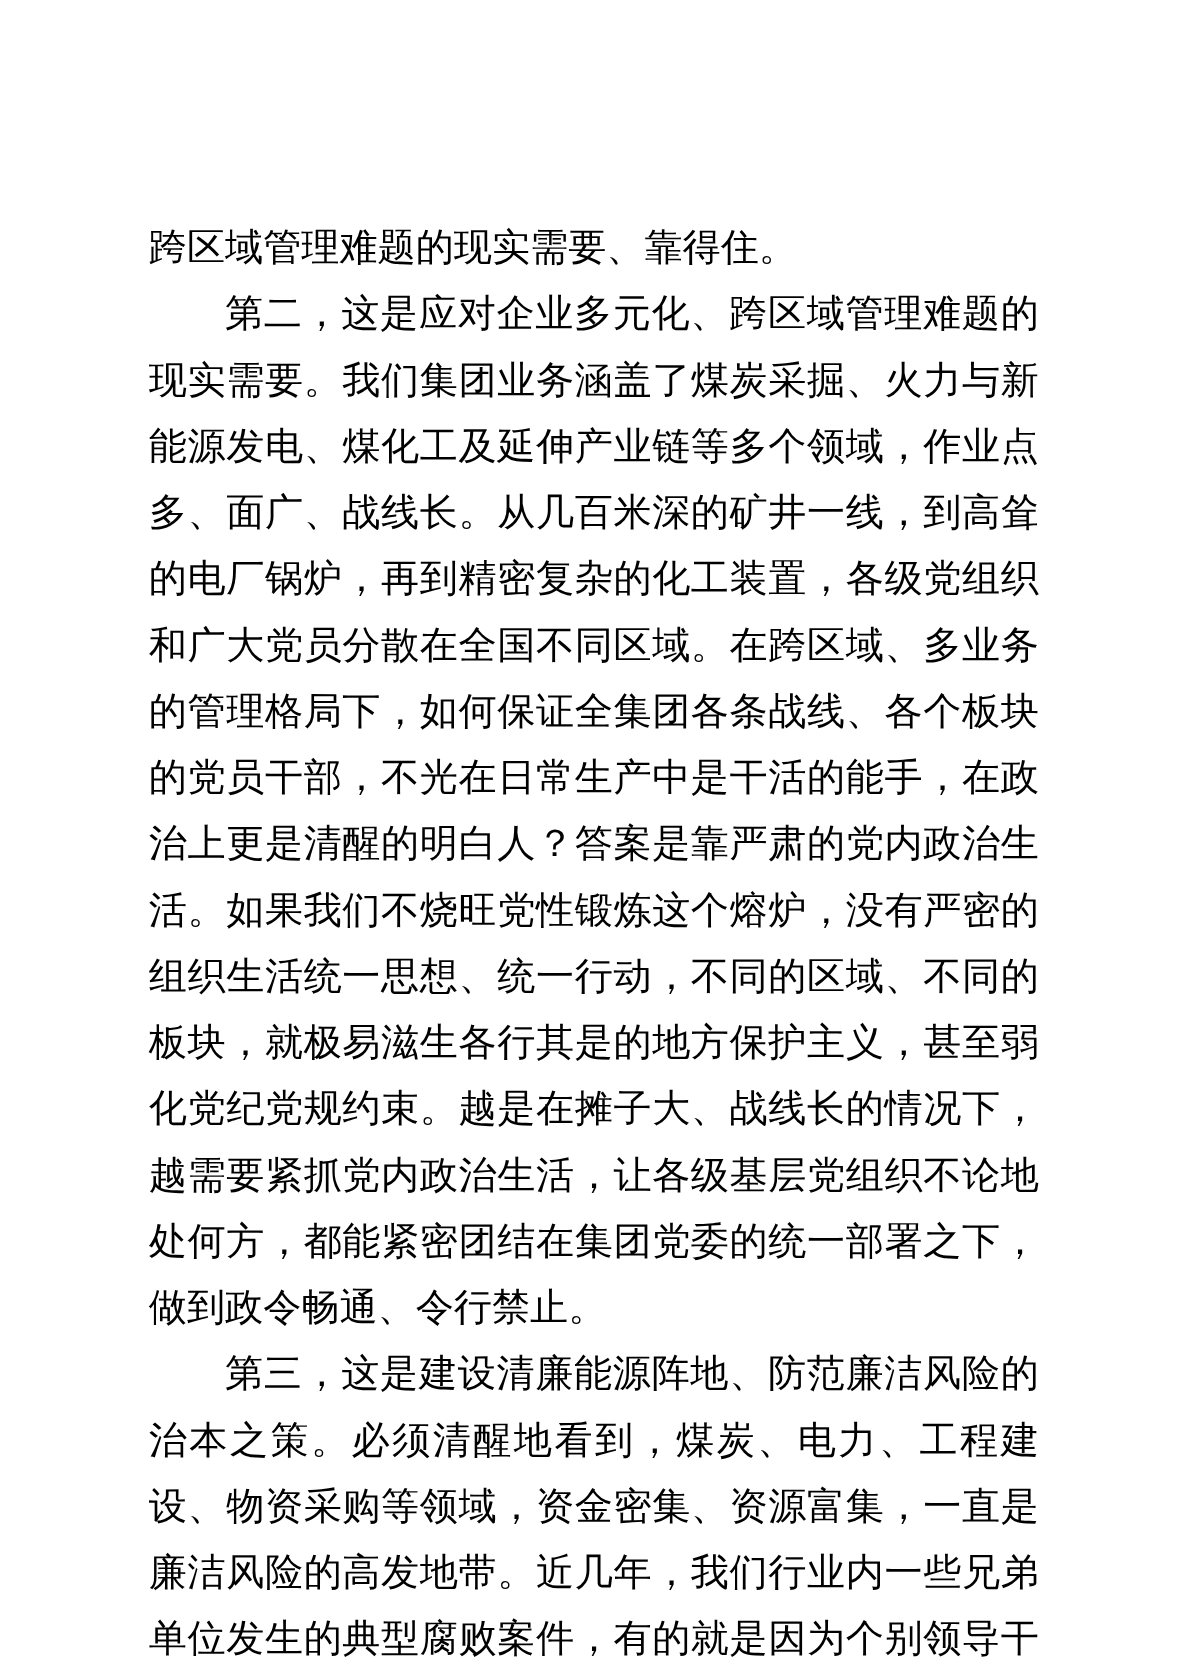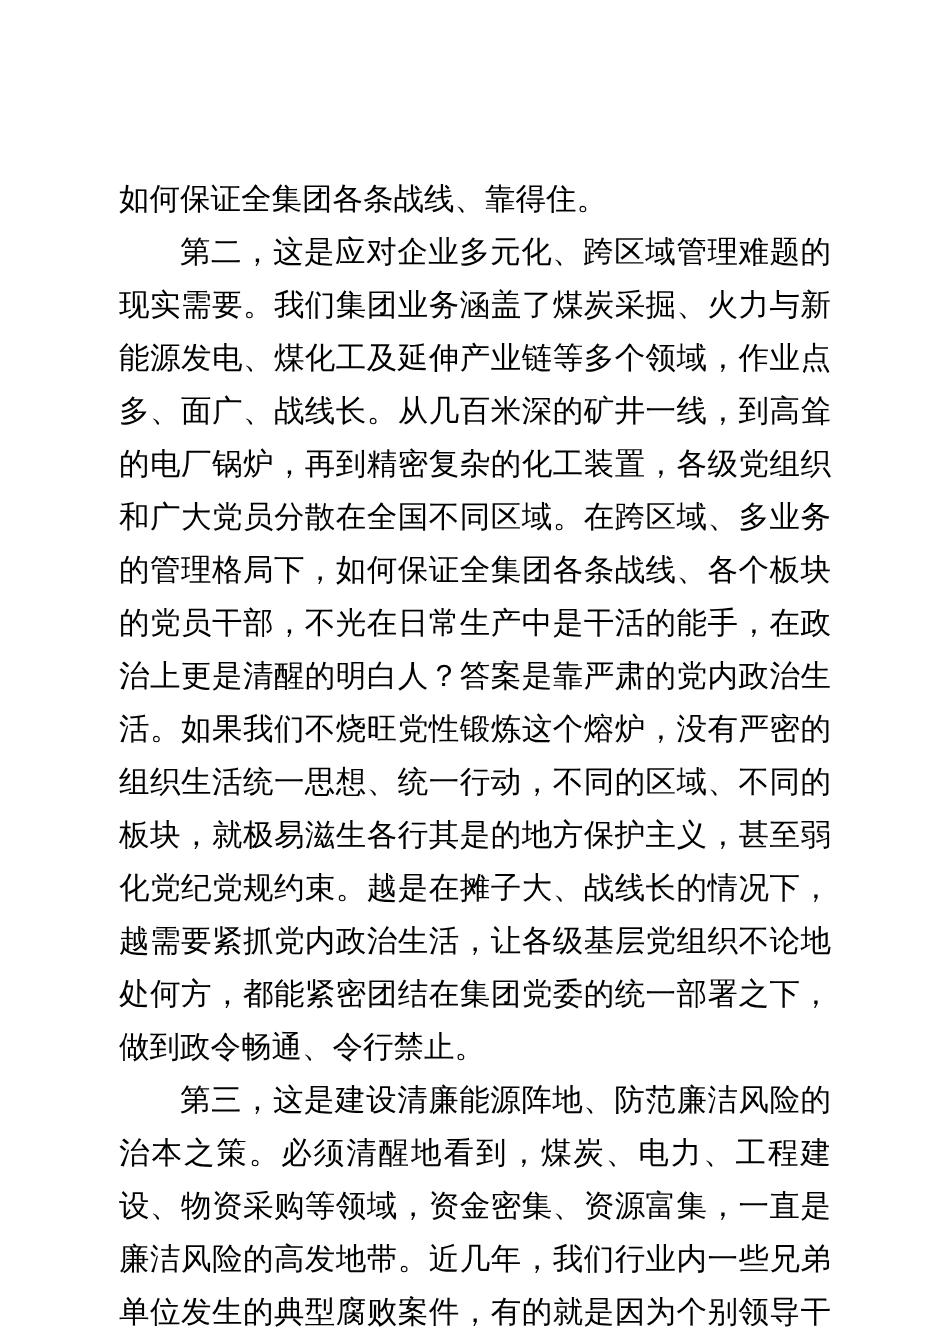--- a/index.html
+++ b/index.html
@@ -37,17 +37,17 @@
   }
   .para.indent {
     text-indent: 2em;
   }
 </style>
 </head>
 <body>
 
 <div class="page">
   <div class="doc-body">
-    <p class="para">如何保证全集团各条战线、靠得住。</p>
+    <p class="para">跨区域管理难题的现实需要、靠得住。</p>
     <p class="para indent">第二，这是应对企业多元化、跨区域管理难题的现实需要。我们集团业务涵盖了煤炭采掘、火力与新能源发电、煤化工及延伸产业链等多个领域，作业点多、面广、战线长。从几百米深的矿井一线，到高耸的电厂锅炉，再到精密复杂的化工装置，各级党组织和广大党员分散在全国不同区域。在跨区域、多业务的管理格局下，如何保证全集团各条战线、各个板块的党员干部，不光在日常生产中是干活的能手，在政治上更是清醒的明白人？答案是靠严肃的党内政治生活。如果我们不烧旺党性锻炼这个熔炉，没有严密的组织生活统一思想、统一行动，不同的区域、不同的板块，就极易滋生各行其是的地方保护主义，甚至弱化党纪党规约束。越是在摊子大、战线长的情况下，越需要紧抓党内政治生活，让各级基层党组织不论地处何方，都能紧密团结在集团党委的统一部署之下，做到政令畅通、令行禁止。</p>
     <p class="para indent">第三，这是建设清廉能源阵地、防范廉洁风险的治本之策。必须清醒地看到，煤炭、电力、工程建设、物资采购等领域，资金密集、资源富集，一直是廉洁风险的高发地带。近几年，我们行业内一些兄弟单位发生的典型腐败案件，有的就是因为个别领导干部长期脱离组织监督，把个人凌驾于组织之</p>
   </div>
 </div>
 
 </body></html>

